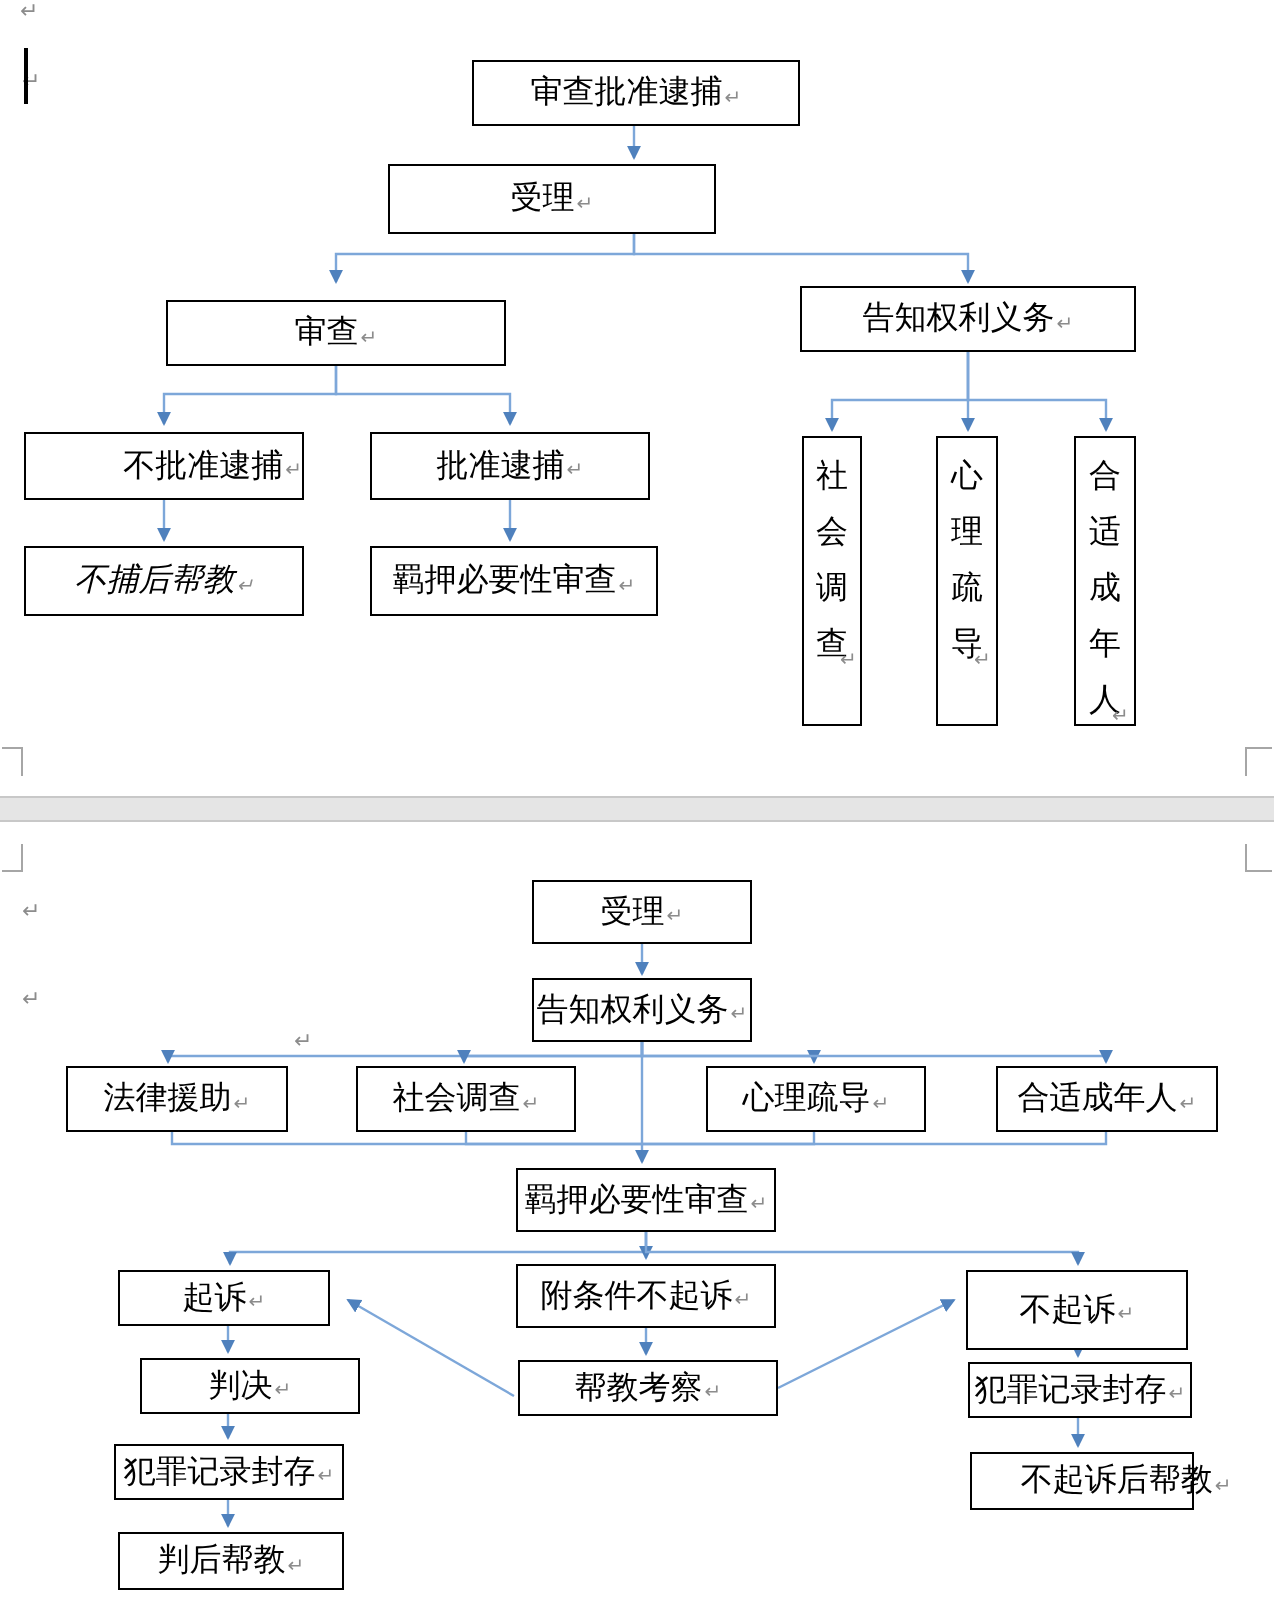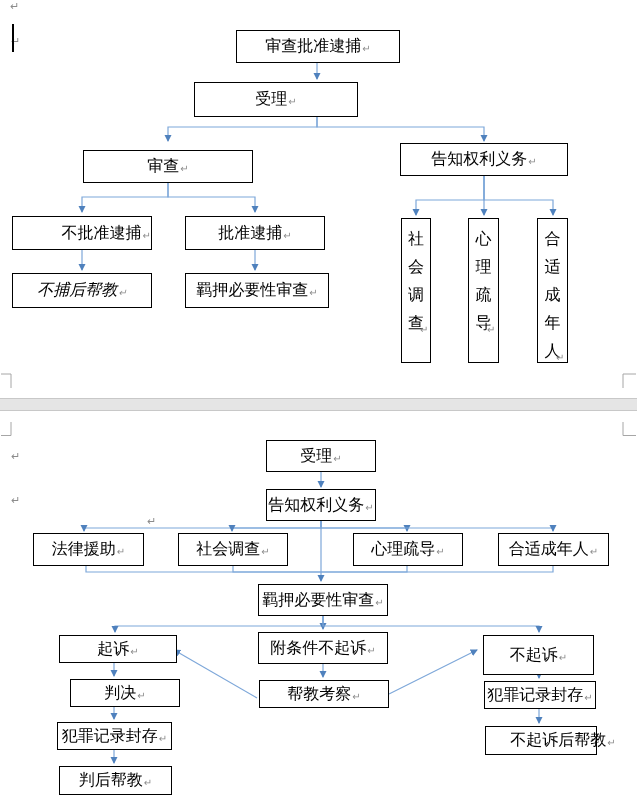--- a/index.html
+++ b/index.html
@@ -131,21 +131,21 @@
         <span class="mark">↵</span>
       </div>
       <div class="box" style="left: 498px; top: 533px; width: 111px; height: 33px;">
         <span class="lbl">合适成年人</span>
         <span class="mark">↵</span>
       </div>
       <div class="box" style="left: 258px; top: 584px; width: 130px; height: 32px;">
         <span class="lbl">羁押必要性审查</span>
         <span class="mark">↵</span>
       </div>
-      <div class="box" style="left: 59px; top: 635px; width: 118px; height: 28px;">
+      <div class="box" style="left: 59px; top: 635px; width: 106px; height: 28px;">
         <span class="lbl">起诉</span>
         <span class="mark">↵</span>
       </div>
       <div class="box" style="left: 258px; top: 632px; width: 130px; height: 32px;">
         <span class="lbl">附条件不起诉</span>
         <span class="mark">↵</span>
       </div>
       <div class="box" style="left: 483px; top: 635px; width: 111px; height: 40px;">
         <span class="lbl">不起诉</span>
         <span class="mark">↵</span>

